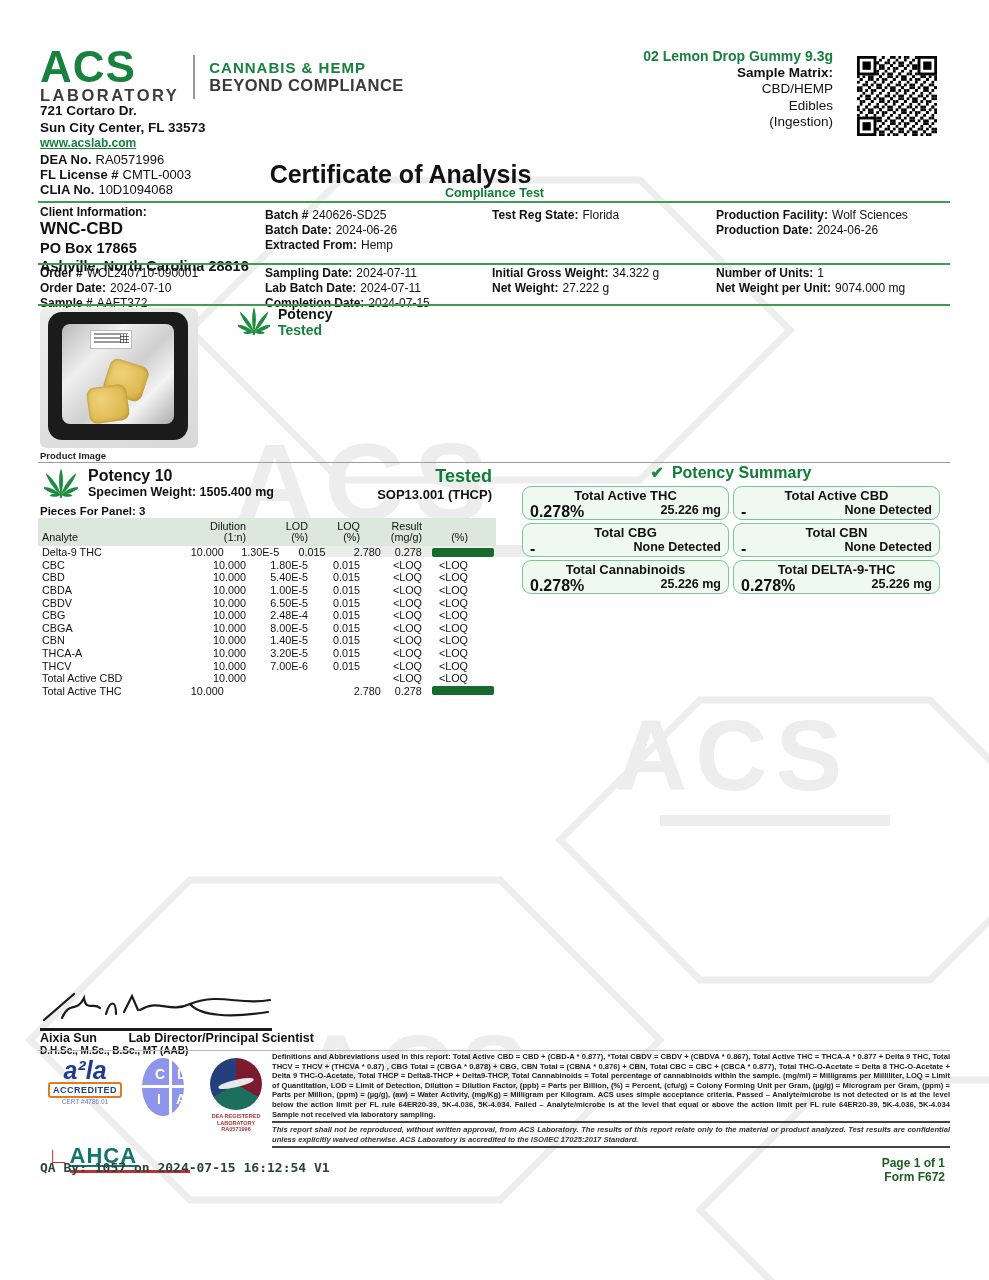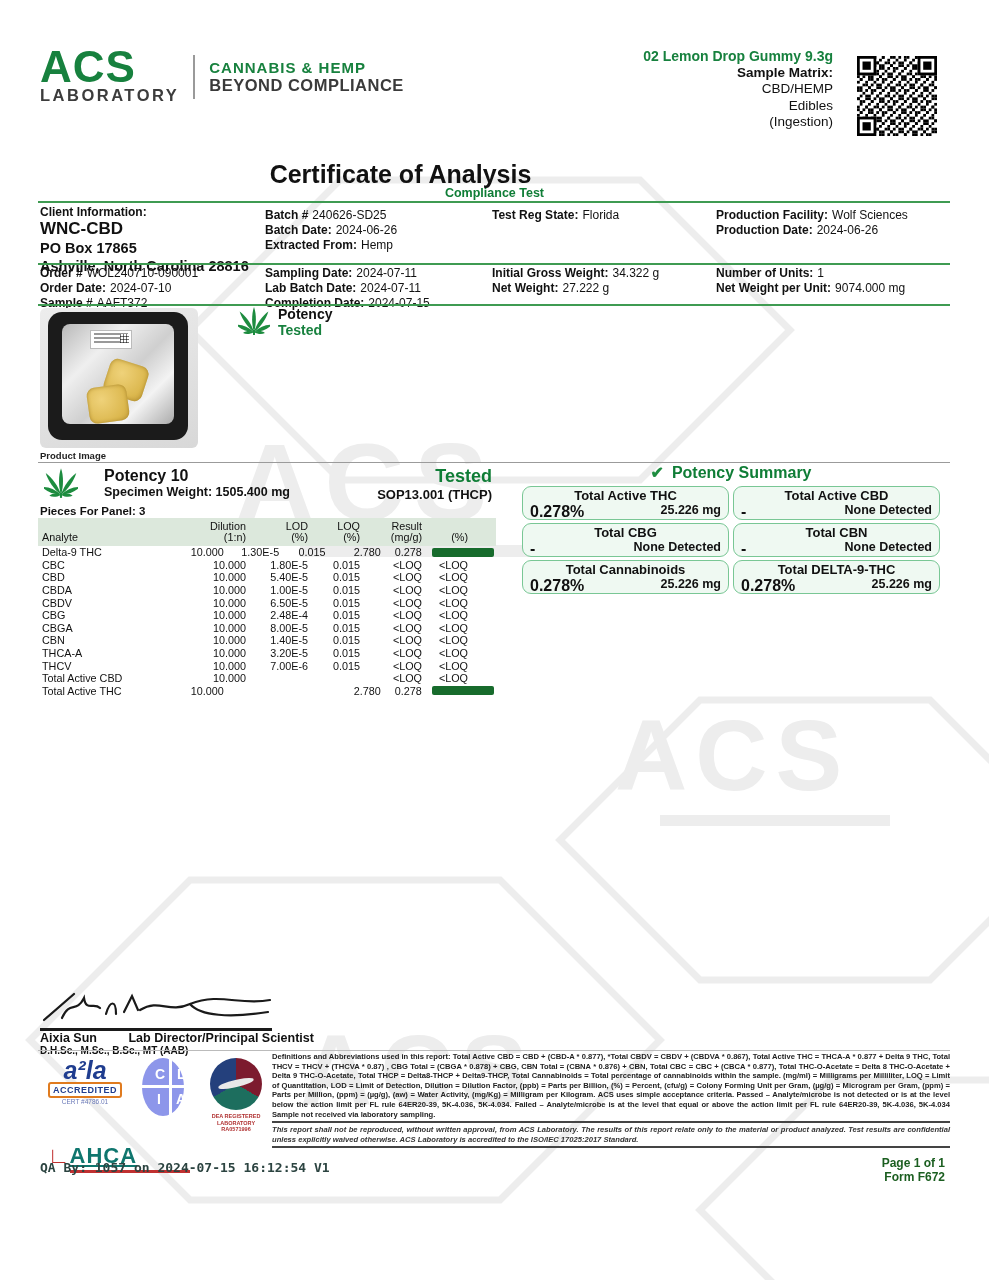--- a/index.html
+++ b/index.html
@@ -122,20 +122,28 @@
       <div class="acs-big">ACS</div>
       <div class="acs-lab">LABORATORY</div>
     </div>
     <div class="logo-div"></div>
     <div>
       <div class="tag1">CANNABIS &amp; HEMP</div>
       <div class="tag2">BEYOND COMPLIANCE</div>
     </div>
   </div>
 
+  <div class="z" style="left:40px;top:102px;">
+    <div class="addr">721 Cortaro Dr.</div>
+    <div class="addr">Sun City Center, FL 33573</div>
+    <div class="site">www.acslab.com</div>
+    <div class="kv" style="font-size:13px;margin-top:2px;"><b>DEA No.</b><span>RA0571996</span></div>
+    <div class="kv" style="font-size:13px;"><b>FL License #</b><span>CMTL-0003</span></div>
+    <div class="kv" style="font-size:13px;"><b>CLIA No.</b><span>10D1094068</span></div>
+  </div>
 
   <div class="z prod-block" style="right:156px;top:48px;width:260px;">
     <div class="prod-name">02 Lemon Drop Gummy 9.3g</div>
     <div style="font-weight:bold;">Sample Matrix:</div>
     <div>CBD/HEMP</div>
     <div>Edibles</div>
     <div>(Ingestion)</div>
   </div>
 
   <svg class="z" style="right:52px;top:56px;" width="80" height="80" viewBox="0 0 29 29">
@@ -256,21 +264,21 @@
     </svg>
     <div>
       <div class="badge-txt">Potency</div>
       <div class="badge-txt grn">Tested</div>
     </div>
   </div>
 
   <div class="z pimg-cap" style="left:40px;top:450px;">Product Image</div>
   <div class="grayline" style="top:462px;height:1px;"></div>
 
-  <div class="z" style="left:44px;top:467px;display:flex;gap:26px;">
+  <div class="z" style="left:44px;top:467px;display:flex;gap:10px;">
     <svg width="34" height="32" viewBox="-16 -26 32 30">
       <g fill="#1d8c3f">
         <path d="M0 0 C-2.5 -8 -2.5 -18 0 -25 C2.5 -18 2.5 -8 0 0 Z"></path>
         <path d="M0 0 C-2.5 -8 -2.5 -18 0 -25 C2.5 -18 2.5 -8 0 0 Z" transform="rotate(35)"></path>
         <path d="M0 0 C-2.5 -8 -2.5 -18 0 -25 C2.5 -18 2.5 -8 0 0 Z" transform="rotate(-35)"></path>
         <path d="M0 0 C-2.5 -7 -2.5 -14 0 -19 C2.5 -14 2.5 -7 0 0 Z" transform="rotate(68)"></path>
         <path d="M0 0 C-2.5 -7 -2.5 -14 0 -19 C2.5 -14 2.5 -7 0 0 Z" transform="rotate(-68)"></path>
         <path d="M0 0 C-2 -4 -2 -8 0 -11 C2 -8 2 -4 0 0 Z" transform="rotate(95)"></path>
         <path d="M0 0 C-2 -4 -2 -8 0 -11 C2 -8 2 -4 0 0 Z" transform="rotate(-95)"></path>
         <rect x="-1" y="-2" width="2" height="5"></rect>

